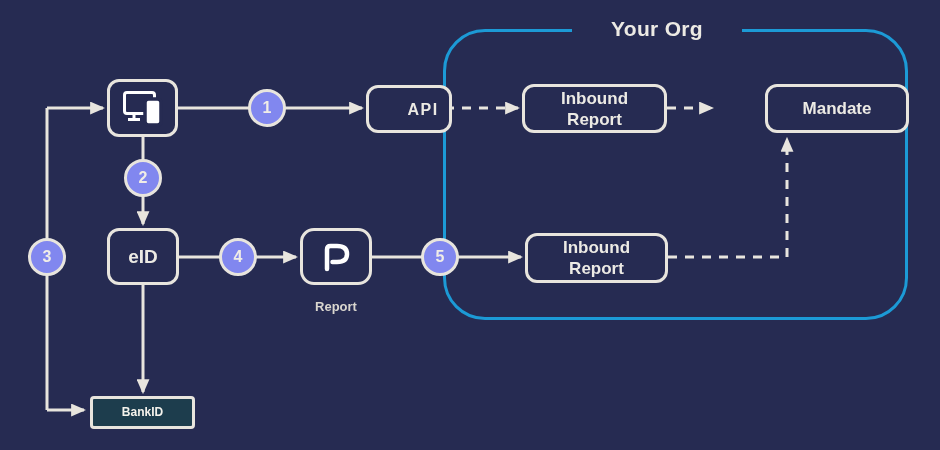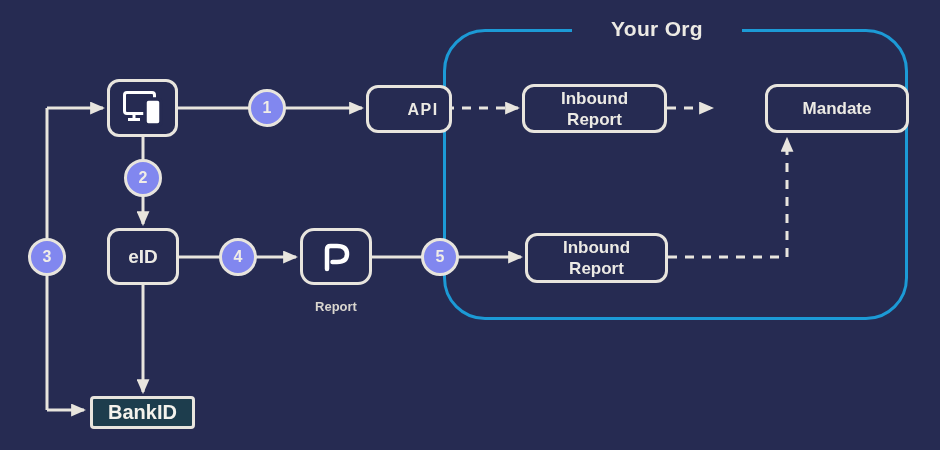--- a/index.html
+++ b/index.html
@@ -46,21 +46,21 @@
     z-index:3;
   }
   .node.device{left:107px;top:79px;width:71px;height:58px;}
   .node.api{left:366px;top:85px;width:86px;height:48px;font-size:16px;letter-spacing:1.5px;padding-left:28px;}
   .node.inb1{left:522px;top:84px;width:145px;height:49px;}
   .node.mandate{left:717px;top:84px;width:144px;height:49px;margin-left:48px;}
   .node.eid{left:107px;top:228px;width:72px;height:57px;font-size:19px;}
   .node.webhub{left:300px;top:228px;width:72px;height:57px;border-radius:14px;}
   .node.inb2{left:525px;top:233px;width:143px;height:50px;}
   .node.bankid{left:90px;top:396px;width:105px;height:33px;border-radius:4px;
-    background:var(--bankid-fill,#1d3d4d);font-size:20px;color:#f4f2ec;}
+    background:var(--bankid-fill,#1d3d4d);font-size:12px;color:#f4f2ec;}
 
   .caption{
     position:absolute;z-index:3;
     background:var(--background,#262b52);
     color:var(--caption,#d9d6cf);
     font-size:13px;font-weight:bold;text-align:center;
     padding:2px 0;
   }
   .caption.eid-cap{left:63px;top:297px;width:160px;}
   .caption.webhub-cap{left:286px;top:297px;width:100px;}

